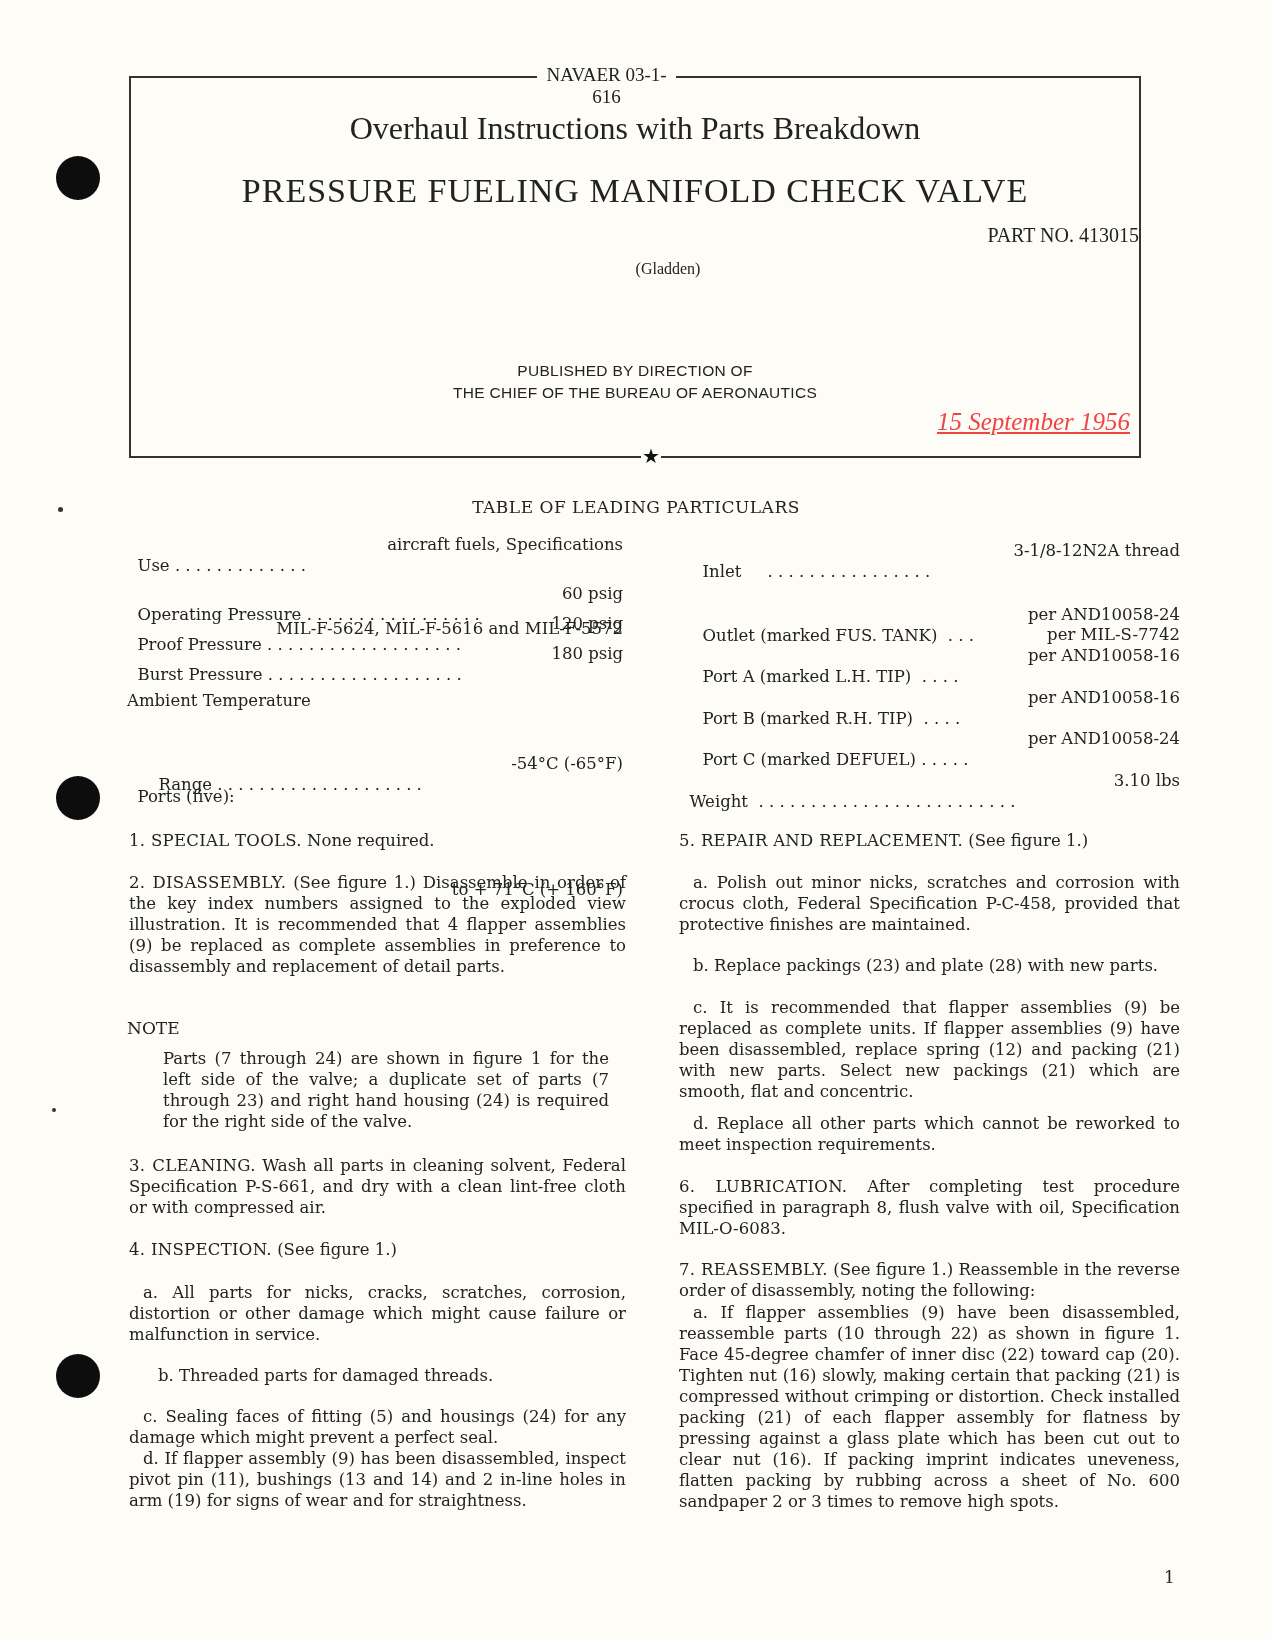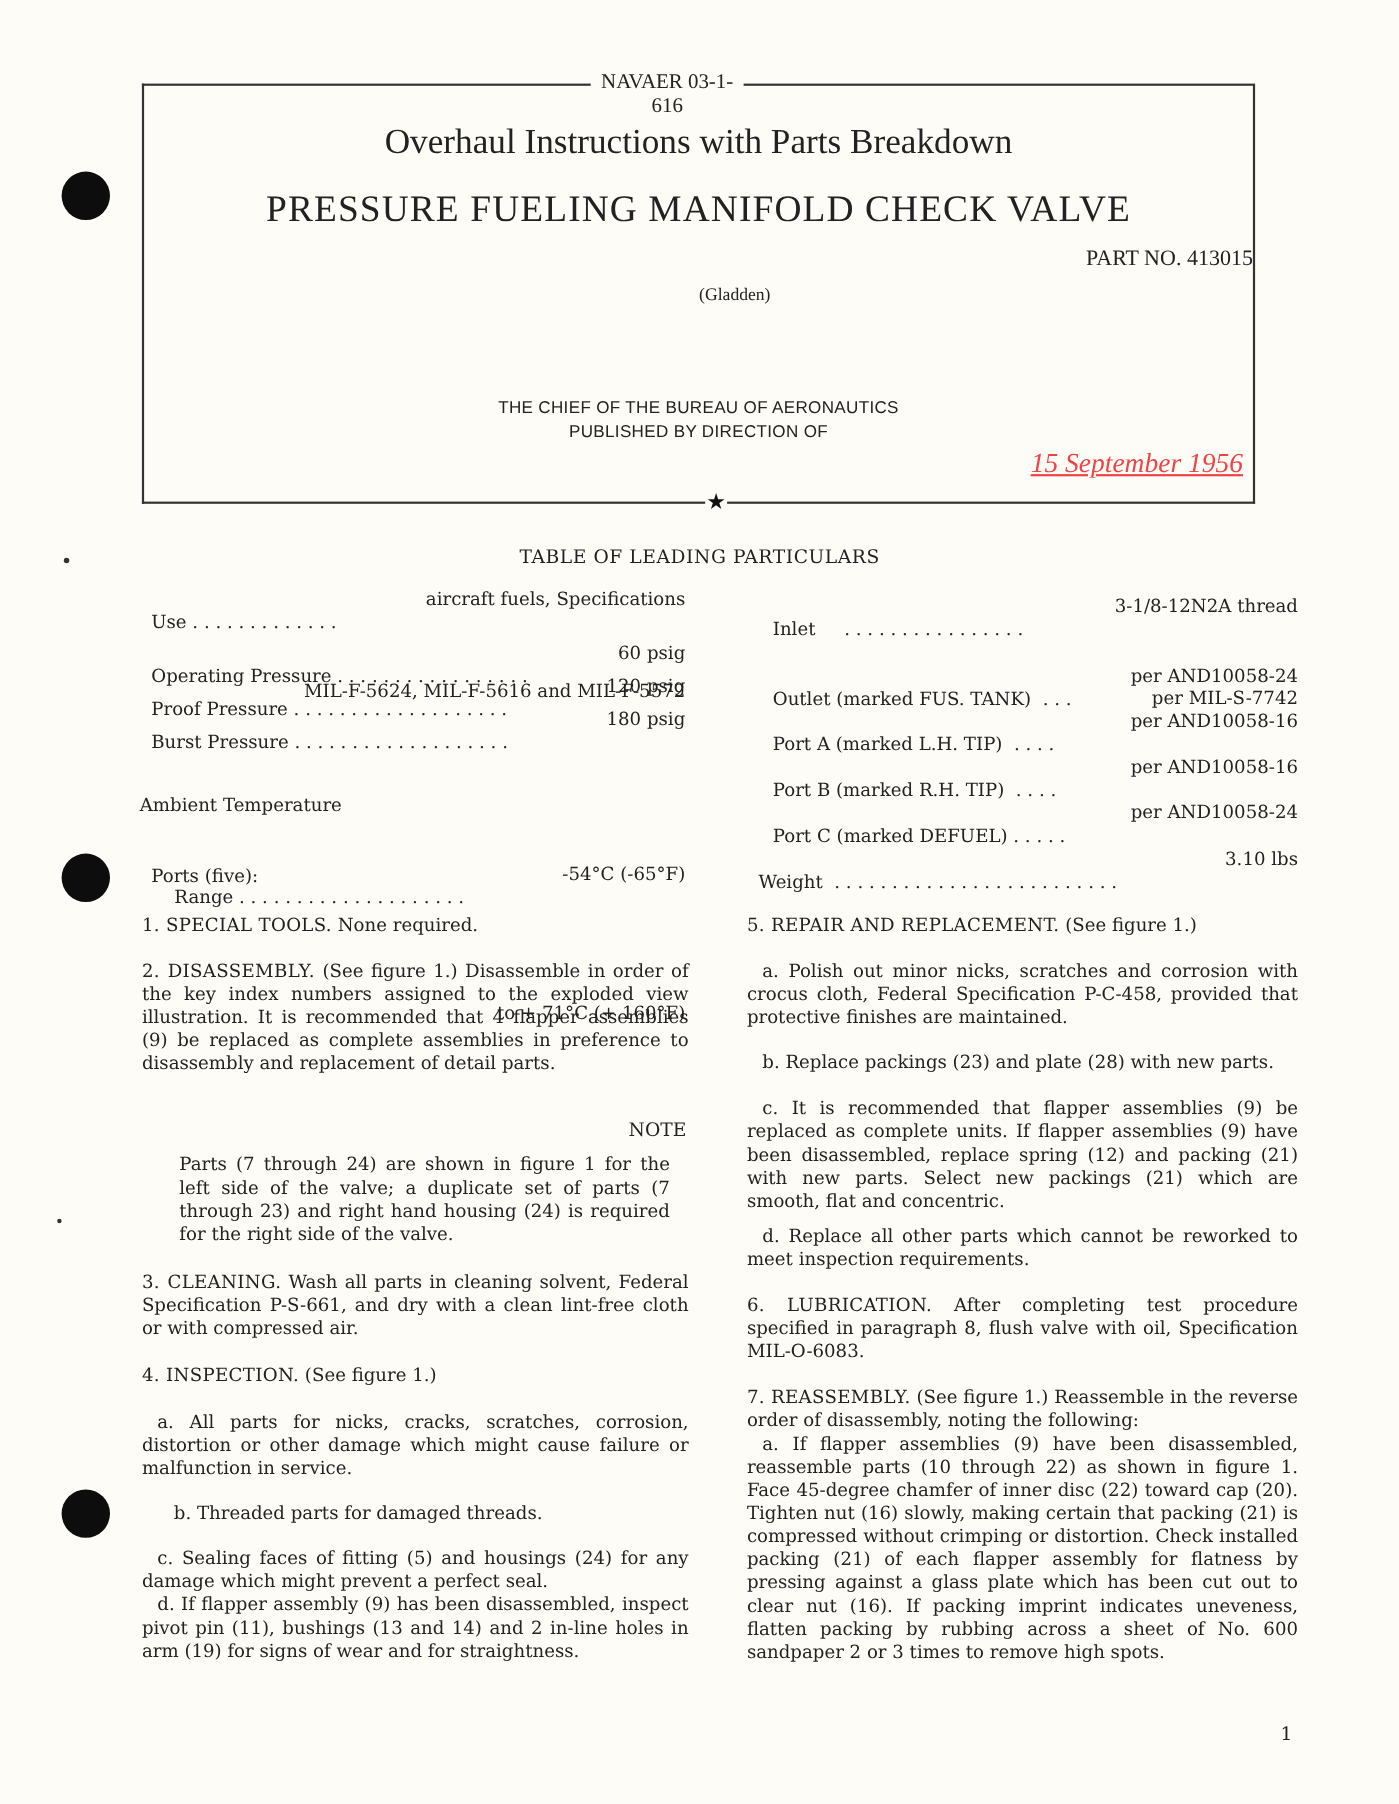--- a/index.html
+++ b/index.html
@@ -34,21 +34,21 @@
   .tlp-title { position: absolute; left: 0; width: 1272px; top: 497px; text-align: center;
     font-size: 17px; letter-spacing: 0.5px; }
 
   .spec { position: absolute; font-size: 16.5px; line-height: 21px; white-space: pre; }
   .spec .r { position: absolute; right: 0; top: 0; }
   .lcol { left: 127px; width: 496px; }
   .rcol { width: 488px; }
 
   .para { position: absolute; font-size: 16.5px; line-height: 21px; text-align: justify; }
   .para .hd { letter-spacing: 0.3px; }
-  .note-title { position: absolute; left: 127px; width: 497px; text-align: right; font-size: 17px; }
+  .note-title { position: absolute; left: 127px; width: 497px; text-align: left; font-size: 17px; }
   .pagenum { position: absolute; left: 1164px; top: 1567px; font-size: 17px; }
   .speck { position: absolute; background: #333; border-radius: 50%; }
 </style>
 </head>
 <body>
 
 <div class="hole" style="top:156px;"></div>
 <div class="hole" style="top:776px;"></div>
 <div class="hole" style="top:1354px;"></div>
 <div class="speck" style="left:58px;top:507px;width:5px;height:5px;"></div>
@@ -56,22 +56,22 @@
 
 <div class="frame"></div>
 <div class="frame-top-l"></div>
 <div class="frame-top-r"></div>
 <div class="docnum">NAVAER 03-1-616</div>
 <div class="title1">Overhaul Instructions with Parts Breakdown</div>
 <div class="title2">PRESSURE FUELING MANIFOLD CHECK VALVE</div>
 <div class="partno">PART NO. 413015</div>
 <div class="maker">(Gladden)</div>
 <div class="pub">
+  <div>PUBLISHED BY DIRECTION OF</div>
   <div>THE CHIEF OF THE BUREAU OF AERONAUTICS</div>
-  <div>PUBLISHED BY DIRECTION OF</div>
 </div>
 <div class="date">15 September 1956</div>
 <div class="star">★</div>
 
 <div class="tlp-title">TABLE OF LEADING PARTICULARS</div>
 
 <div class="spec lcol" style="top:534px;">
   <span>Use . . . . . . . . . . . . .</span>
   <span class="r">aircraft fuels, Specifications</span>
   <div style="text-align:right;">MIL-F-5624, MIL-F-5616 and MIL-F-5572</div>
@@ -81,21 +81,21 @@
   <span class="r">60 psig</span>
 </div>
 <div class="spec lcol" style="top:613px;">
   <span>Proof Pressure . . . . . . . . . . . . . . . . . . .</span>
   <span class="r">120 psig</span>
 </div>
 <div class="spec lcol" style="top:643px;">
   <span>Burst Pressure . . . . . . . . . . . . . . . . . . .</span>
   <span class="r">180 psig</span>
 </div>
-<div class="spec lcol" style="top:679px;">
+<div class="spec lcol" style="top:648px;">
   <div>Ambient Temperature</div>
   <div style="position:relative;">
     <span>  Range . . . . . . . . . . . . . . . . . . . .</span>
     <span class="r">-54°C (-65°F)</span>
   </div>
   <div style="text-align:right;">to + 71°C (+ 160°F)</div>
 </div>
 <div class="spec lcol" style="top:765px;">
   <span>Ports (five):</span>
 </div>

